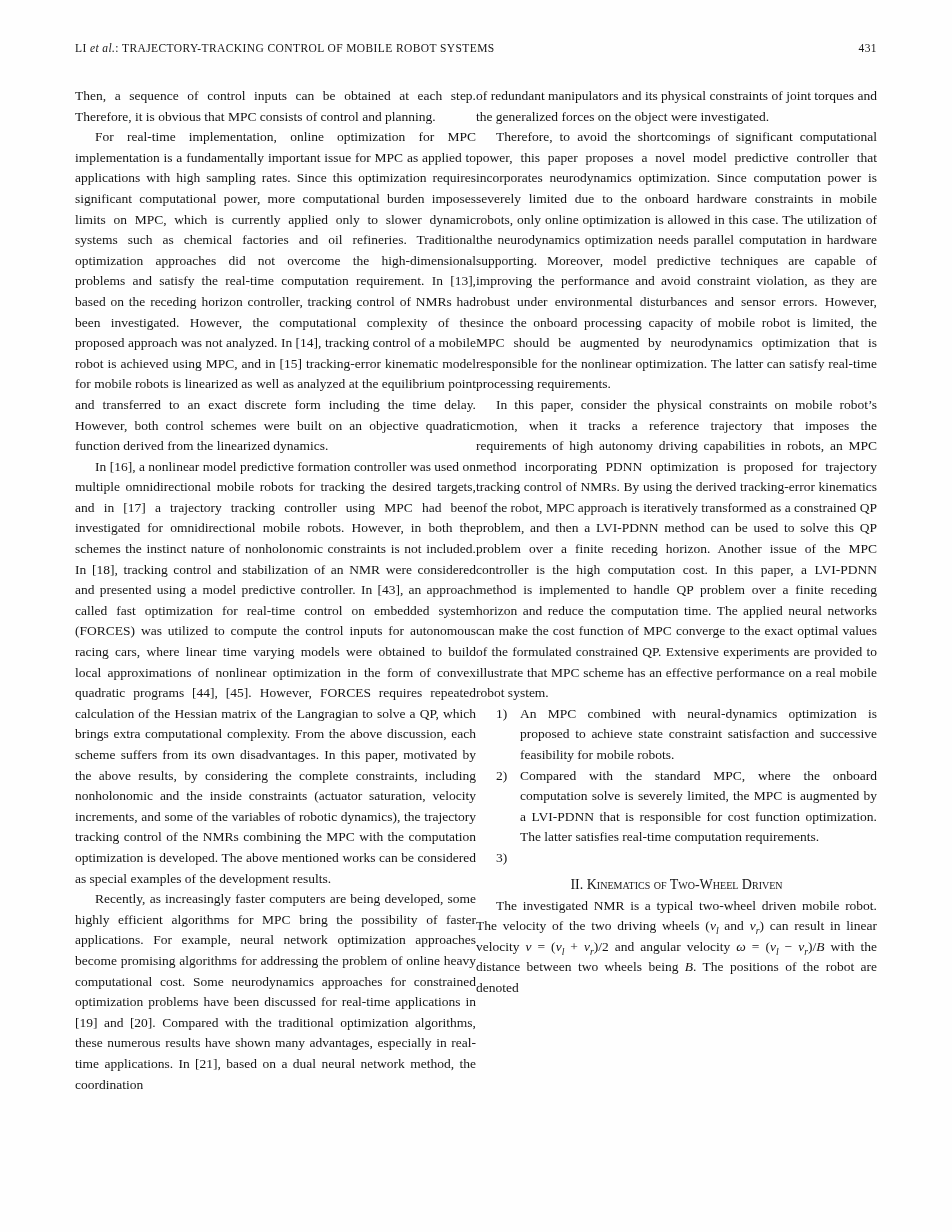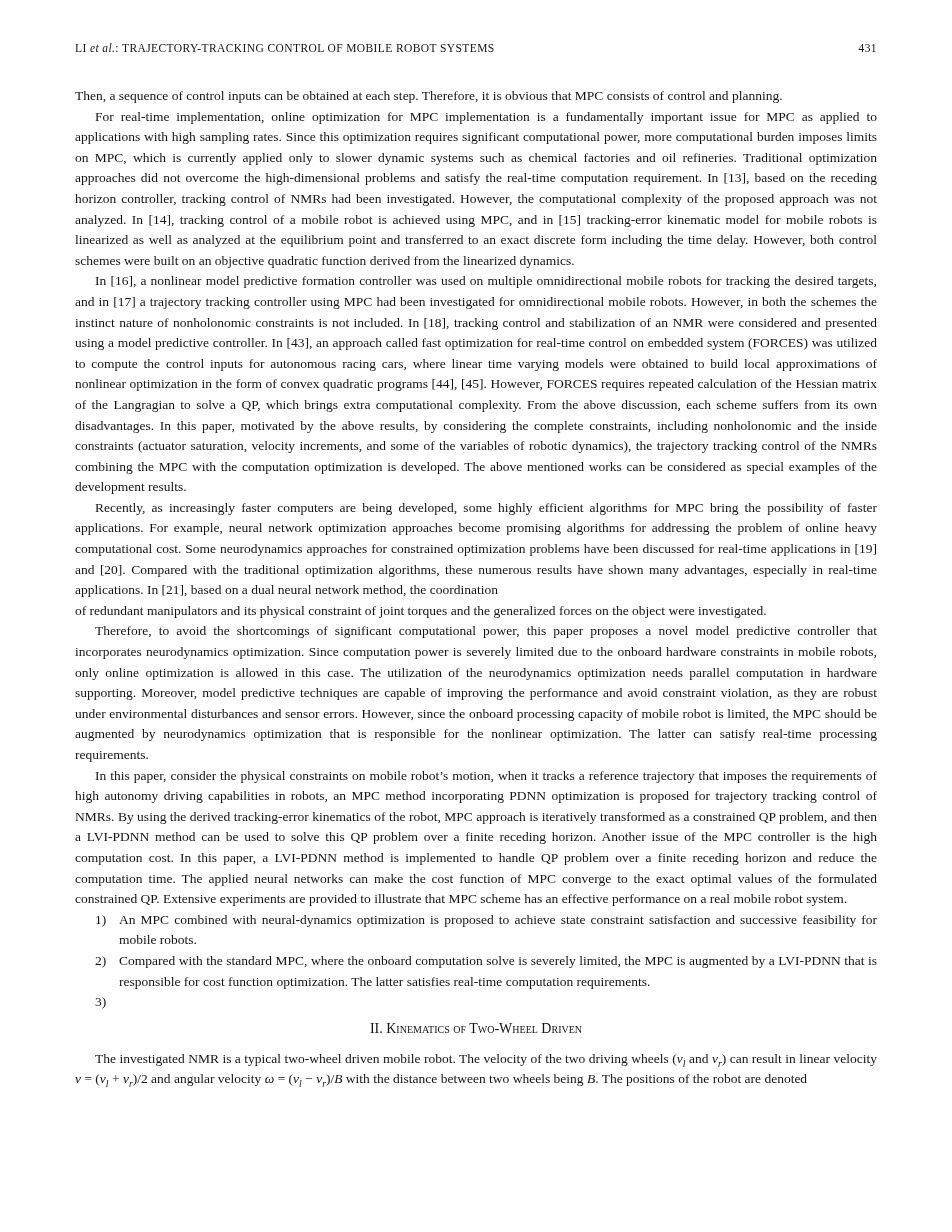--- a/index.html
+++ b/index.html
@@ -29,21 +29,20 @@
     letter-spacing: 0.4px;
     white-space: nowrap;
   }
   .running-header .title { font-variant: normal; }
   .body-columns {
     position: absolute;
     top: 86px;
     left: 75px;
     width: 802px;
     display: flex;
-    flex-direction: column;
   }
   .col {
     flex: 1 1 0;
     min-width: 0;
     font-size: 13.5px;
     line-height: 20.6px;
     text-align: justify;
   }
   .para {
     margin: 0;
@@ -55,21 +54,20 @@
     padding-left: 44px;
     text-align: justify;
   }
   .list-num {
     position: absolute;
     left: 20px;
     top: 0;
   }
   .section-heading {
     margin-top: 27px;
-    margin-bottom: 9px;
     text-align: center;
     font-variant: small-caps;
     font-size: 14px;
     line-height: 20.6px;
   }
   i sub, sub { font-size: 0.72em; line-height: 0; }
 </style>
 </head>
 <body>
 
@@ -83,21 +81,21 @@
   <div class="body-columns">
 
     <div class="col">
       <p class="para">Then, a sequence of control inputs can be obtained at each step. Therefore, it is obvious that MPC consists of control and planning.</p>
       <p class="para indent">For real-time implementation, online optimization for MPC implementation is a fundamentally important issue for MPC as applied to applications with high sampling rates. Since this optimization requires significant computational power, more computational burden imposes limits on MPC, which is currently applied only to slower dynamic systems such as chemical factories and oil refineries. Traditional optimization approaches did not overcome the high-dimensional problems and satisfy the real-time computation requirement. In [13], based on the receding horizon controller, tracking control of NMRs had been investigated. However, the computational complexity of the proposed approach was not analyzed. In [14], tracking control of a mobile robot is achieved using MPC, and in [15] tracking-error kinematic model for mobile robots is linearized as well as analyzed at the equilibrium point and transferred to an exact discrete form including the time delay. However, both control schemes were built on an objective quadratic function derived from the linearized dynamics.</p>
       <p class="para indent">In [16], a nonlinear model predictive formation controller was used on multiple omnidirectional mobile robots for tracking the desired targets, and in [17] a trajectory tracking controller using MPC had been investigated for omnidirectional mobile robots. However, in both the schemes the instinct nature of nonholonomic constraints is not included. In [18], tracking control and stabilization of an NMR were considered and presented using a model predictive controller. In [43], an approach called fast optimization for real-time control on embedded system (FORCES) was utilized to compute the control inputs for autonomous racing cars, where linear time varying models were obtained to build local approximations of nonlinear optimization in the form of convex quadratic programs [44], [45]. However, FORCES requires repeated calculation of the Hessian matrix of the Langragian to solve a QP, which brings extra computational complexity. From the above discussion, each scheme suffers from its own disadvantages. In this paper, motivated by the above results, by considering the complete constraints, including nonholonomic and the inside constraints (actuator saturation, velocity increments, and some of the variables of robotic dynamics), the trajectory tracking control of the NMRs combining the MPC with the computation optimization is developed. The above mentioned works can be considered as special examples of the development results.</p>
       <p class="para indent">Recently, as increasingly faster computers are being developed, some highly efficient algorithms for MPC bring the possibility of faster applications. For example, neural network optimization approaches become promising algorithms for addressing the problem of online heavy computational cost. Some neurodynamics approaches for constrained optimization problems have been discussed for real-time applications in [19] and [20]. Compared with the traditional optimization algorithms, these numerous results have shown many advantages, especially in real-time applications. In [21], based on a dual neural network method, the coordination</p>
     </div>
 
     <div class="col">
-      <p class="para">of redundant manipulators and its physical constraint of joint torques and the generalized forces on the object were investigated.</p>
+      <p class="para">of redundant manipulators and its physical constraints of joint torques and the generalized forces on the object were investigated.</p>
       <p class="para indent">Therefore, to avoid the shortcomings of significant computational power, this paper proposes a novel model predictive controller that incorporates neurodynamics optimization. Since computation power is severely limited due to the onboard hardware constraints in mobile robots, only online optimization is allowed in this case. The utilization of the neurodynamics optimization needs parallel computation in hardware supporting. Moreover, model predictive techniques are capable of improving the performance and avoid constraint violation, as they are robust under environmental disturbances and sensor errors. However, since the onboard processing capacity of mobile robot is limited, the MPC should be augmented by neurodynamics optimization that is responsible for the nonlinear optimization. The latter can satisfy real-time processing requirements.</p>
       <p class="para indent">In this paper, consider the physical constraints on mobile robot’s motion, when it tracks a reference trajectory that imposes the requirements of high autonomy driving capabilities in robots, an MPC method incorporating PDNN optimization is proposed for trajectory tracking control of NMRs. By using the derived tracking-error kinematics of the robot, MPC approach is iteratively transformed as a constrained QP problem, and then a LVI-PDNN method can be used to solve this QP problem over a finite receding horizon. Another issue of the MPC controller is the high computation cost. In this paper, a LVI-PDNN method is implemented to handle QP problem over a finite receding horizon and reduce the computation time. The applied neural networks can make the cost function of MPC converge to the exact optimal values of the formulated constrained QP. Extensive experiments are provided to illustrate that MPC scheme has an effective performance on a real mobile robot system.</p>
 
       <div class="num-list">
         <div class="list-item">
           <span class="list-num">1)</span>
           <span>An MPC combined with neural-dynamics optimization is proposed to achieve state constraint satisfaction and successive feasibility for mobile robots.</span>
         </div>
         <div class="list-item">
           <span class="list-num">2)</span>

